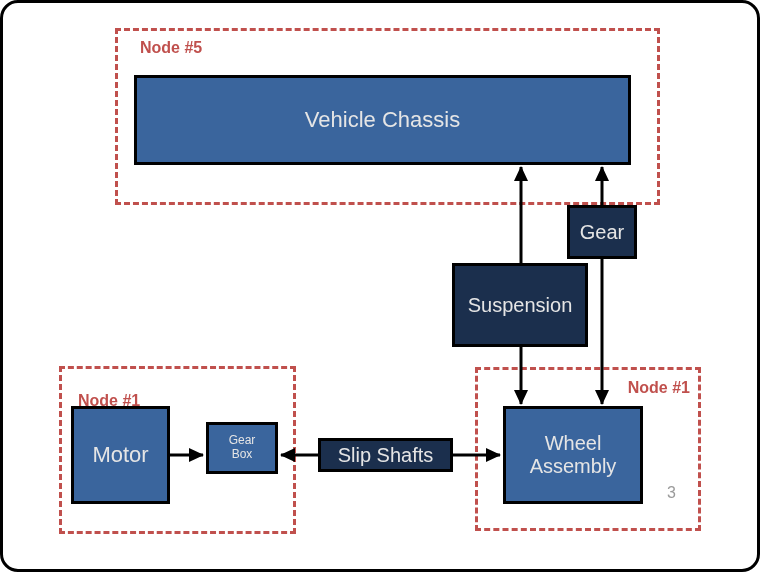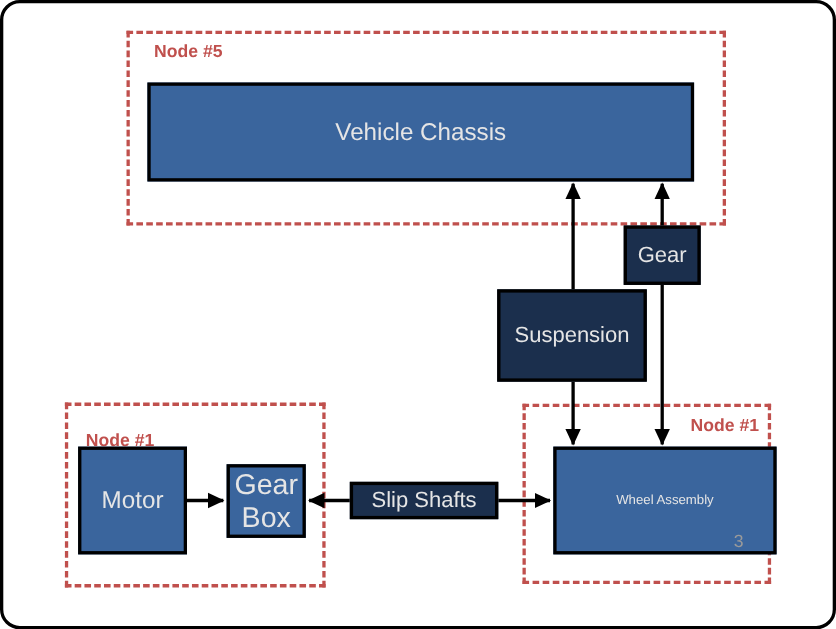--- a/index.html
+++ b/index.html
@@ -51,25 +51,25 @@
     border: 3px solid var(--block-border, #000);
     box-sizing: border-box;
     line-height: 1.15;
     z-index: 10;
   }
   .blue { background: var(--block-fill-blue, #3A659D); }
   .navy { background: var(--block-fill-navy, #1B2F4D); }
 
   #block-chassis    { left: 131px; top: 72px;  width: 497px; height: 90px; font-size: 22px; }
   #block-motor      { left: 68px;  top: 403px; width: 99px;  height: 98px; font-size: 22px; }
-  #block-gearbox    { left: 203px; top: 419px; width: 72px;  height: 67px; font-size: 26px; padding: 0 24px; }
+  #block-gearbox    { left: 203px; top: 419px; width: 72px;  height: 52px; font-size: 12px; padding: 0 24px; }
   #block-halfshafts { left: 315px; top: 435px; width: 135px; height: 34px; font-size: 20px; white-space: nowrap; }
   #block-suspension { left: 449px; top: 260px; width: 136px; height: 84px; font-size: 20px; }
   #block-slip       { left: 564px; top: 202px; width: 70px;  height: 54px; font-size: 20px; }
-  #block-wheel      { left: 500px; top: 403px; width: 203px; height: 98px; font-size: 12px; padding: 0 24px; }
+  #block-wheel      { left: 500px; top: 403px; width: 140px; height: 98px; font-size: 20px; padding: 0 24px; }
 
   
   #edges-layer {
     position: absolute;
     left: 0; top: 0;
     width: 760px; height: 572px;
     z-index: 5;
     pointer-events: none;
     color: var(--arrow, #000);
   }

